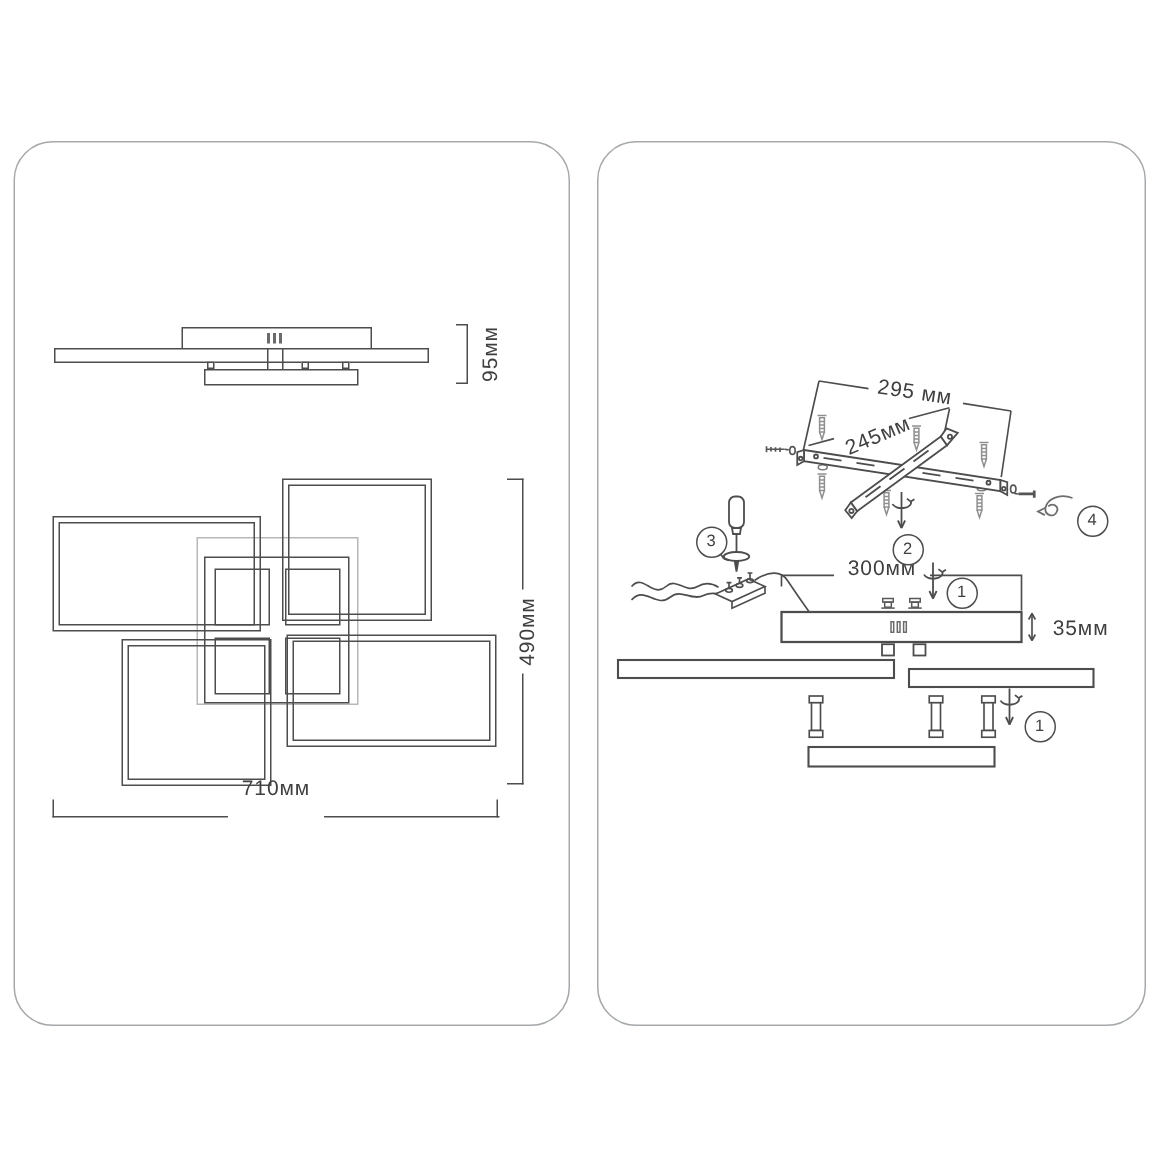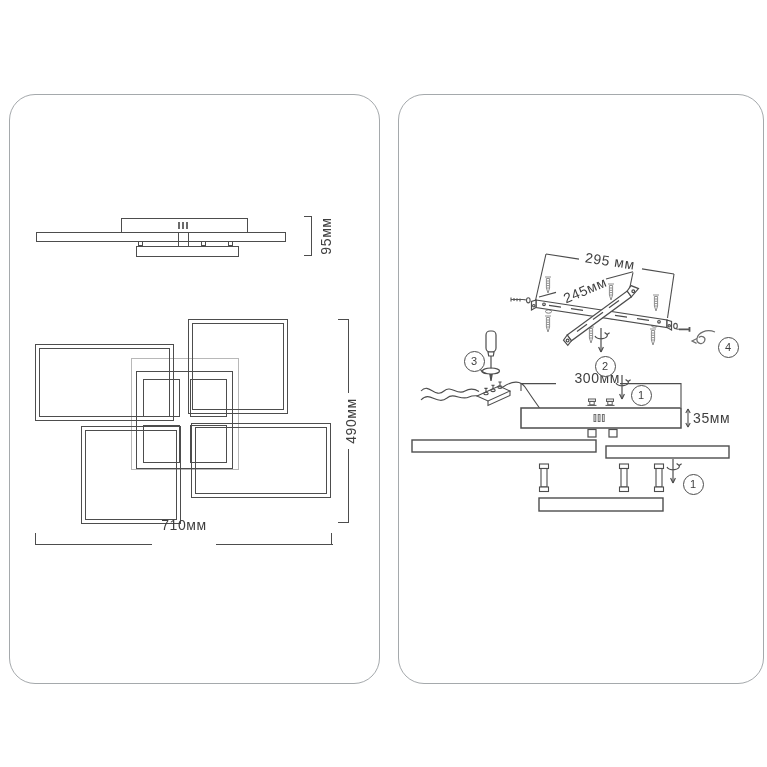--- a/index.html
+++ b/index.html
@@ -236,22 +236,22 @@
         <rect x="255.5" y="369" width="9" height="4.5"></rect>
           <rect x="257" y="373.5" width="6" height="18.5"></rect>
           <rect x="255.5" y="392" width="9" height="4.5"></rect>
       </g>
 
       <use href="#turnScrew" transform="translate(274,364)"></use>
     </svg>
 
     <div class="dimlabel" style="left:176px;top:158px;width:70px;transform:rotate(8.5deg);">295 мм</div>
     <div class="dimlabel" style="left:154px;top:187px;width:64px;transform:rotate(-23deg);">245мм</div>
-    <div class="dimlabel" style="left:157px;top:275px;width:64px;text-align:right;">300мм</div>
-    <div class="dimlabel" style="left:294px;top:315px;width:46px;text-align:left;">35мм</div>
+    <div class="dimlabel" style="left:157px;top:275px;width:64px;">300мм</div>
+    <div class="dimlabel" style="left:294px;top:315px;width:46px;text-align:right;">35мм</div>
 
     <div class="badge" style="left:231.5px;top:289.5px;">1</div>
     <div class="badge" style="left:283.5px;top:378.5px;">1</div>
     <div class="badge" style="left:195.5px;top:260.5px;">2</div>
     <div class="badge" style="left:64.5px;top:255.5px;">3</div>
     <div class="badge" style="left:318.5px;top:241.5px;">4</div>
   </div>
 </div>
 
 </body></html>

